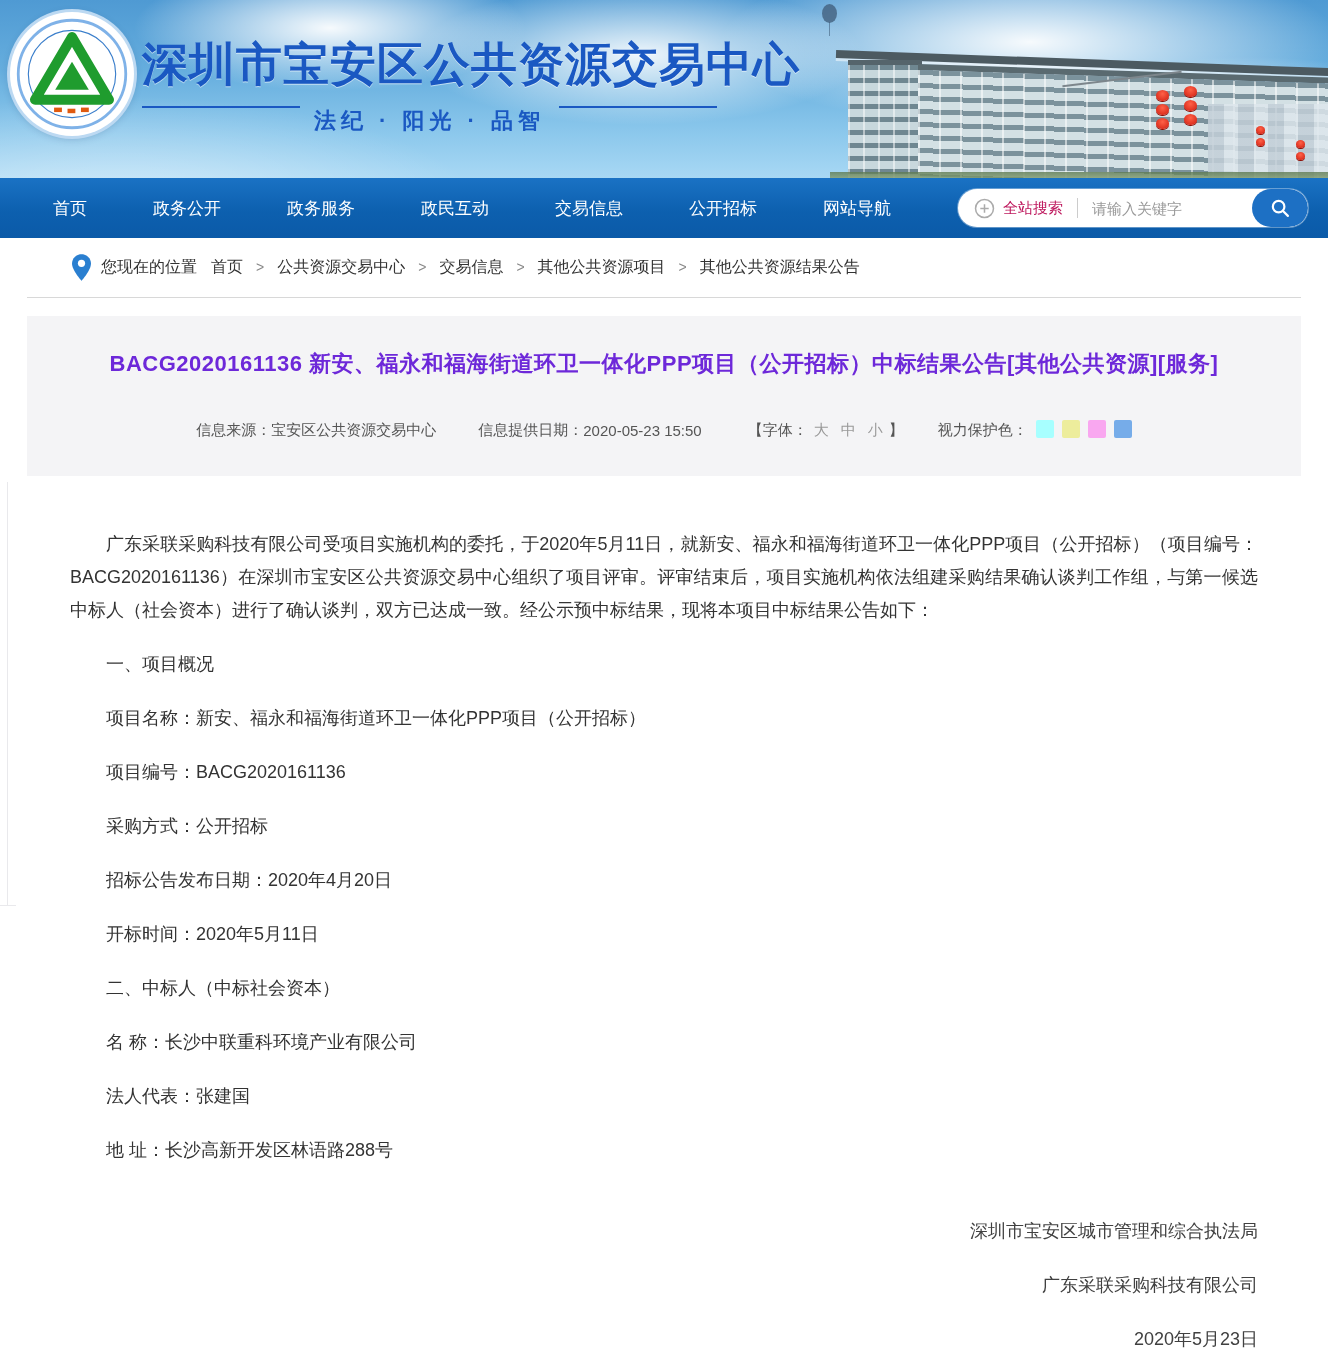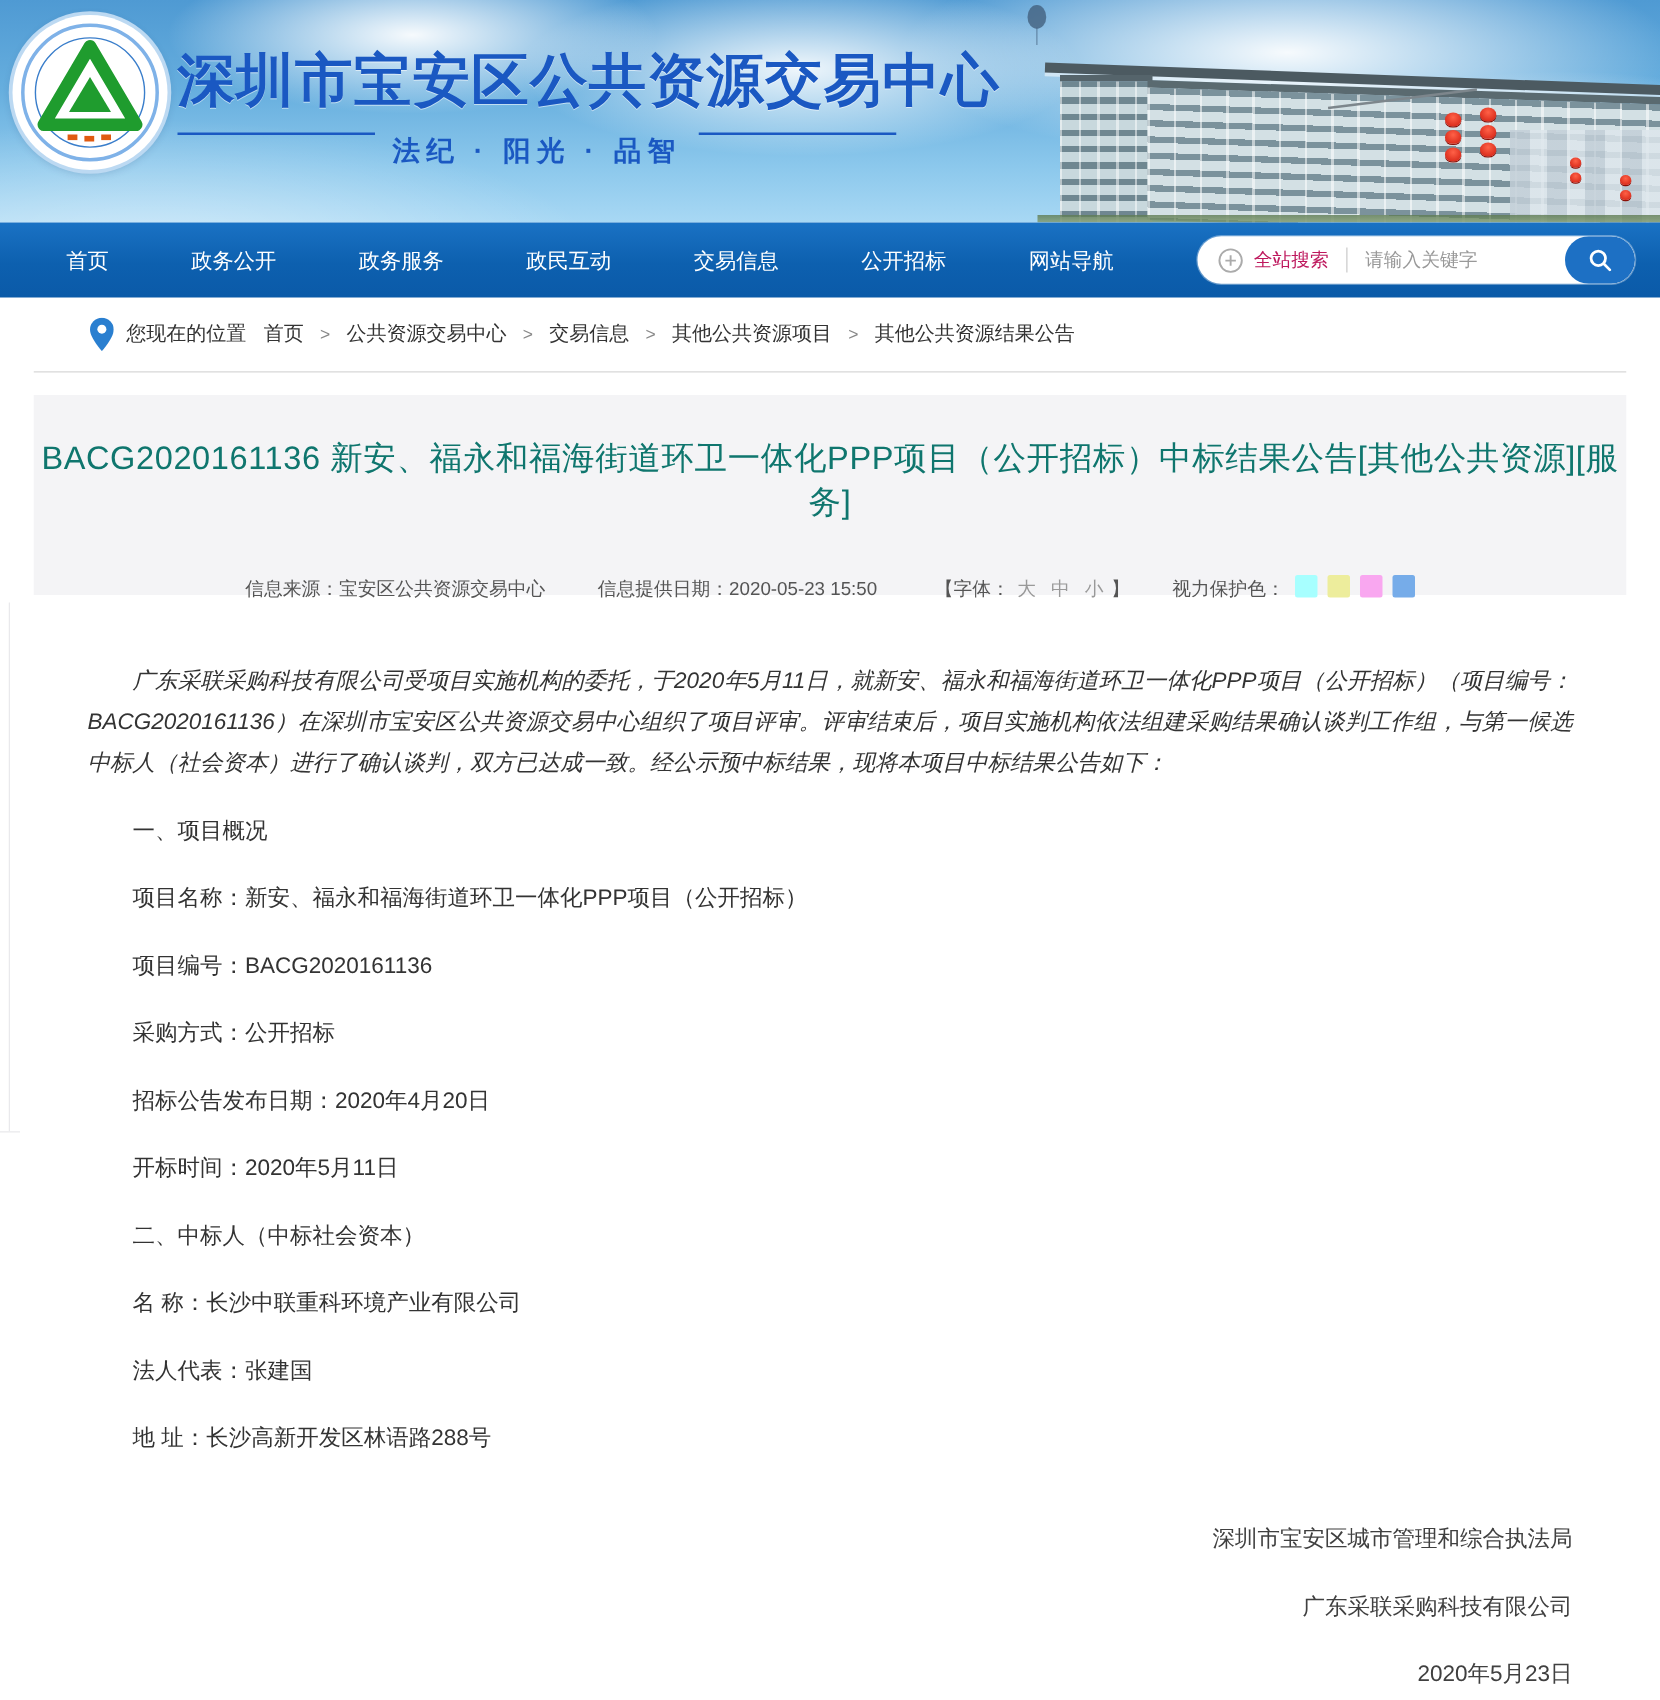--- a/index.html
+++ b/index.html
@@ -90,30 +90,30 @@
   
   .breadcrumb-row{ height:59px; display:flex; align-items:center; padding-left:72px; background:#fff;text-align:center; }
   .pin{ margin-right:10px; flex:0 0 auto; display:flex; }
   .bc-prefix{ font-size:16px; color:#333; margin-right:14px; white-space:nowrap; }
   .crumb{ font-size:16px; color:#333; cursor:pointer; white-space:nowrap; }
   .crumb-sep{ font-size:14px; color:#888; margin:0 13px; }
   .divider{ margin:0 27px; border-top:1px solid #d8d8d8; }
 
   
   .title-box{ margin:18px 27px 0; height:160px; background:#f4f4f6; text-align:center; }
-  .article-title{ padding-top:33px; font-size:26px; font-weight:400; color:#0f766e; letter-spacing:.5px; }
+  .article-title{ padding-top:33px; font-size:22px; font-weight:700; color:#6d28d9; letter-spacing:.5px; }
   .meta-row{ margin-top:41px; font-size:15px; color:#555; display:flex; justify-content:center; align-items:center; }
   .meta-group{ display:flex; align-items:center; white-space:nowrap; }
   .gap-a{ margin-left:42px; } .gap-b{ margin-left:46px;justify-content:center; } .gap-c{ margin-left:34px; }
   .font-size-opt{ color:#999; margin:0 6px; cursor:pointer; }
   .swatch{ display:inline-block; width:18px; height:18px; margin-left:8px; border-radius:2px; cursor:pointer; }
 
   .content{ padding:52px 70px 0; }
   .content p{ font-size:18px; color:#333; line-height:33px; margin:21px 0; text-indent:2em; text-align:justify; }
-  .content p.lead{ margin-top:0;font-style:italic; }
+  .content p.lead{ margin-top:0; }
   .signatures{ padding:6px 70px 0; }
   .signatures p{ font-size:18px; color:#404040; line-height:33px; margin:21px 0; text-align:right; }
 
   
   .artifact-v{ position:absolute; left:7px; top:482px; width:1px; height:423px; background:#e9e9ec; }
   .artifact-h{ position:absolute; left:0; top:905px; width:16px; height:1px; background:#e9e9ec; }
 </style>
 </head>
 <body>
 

